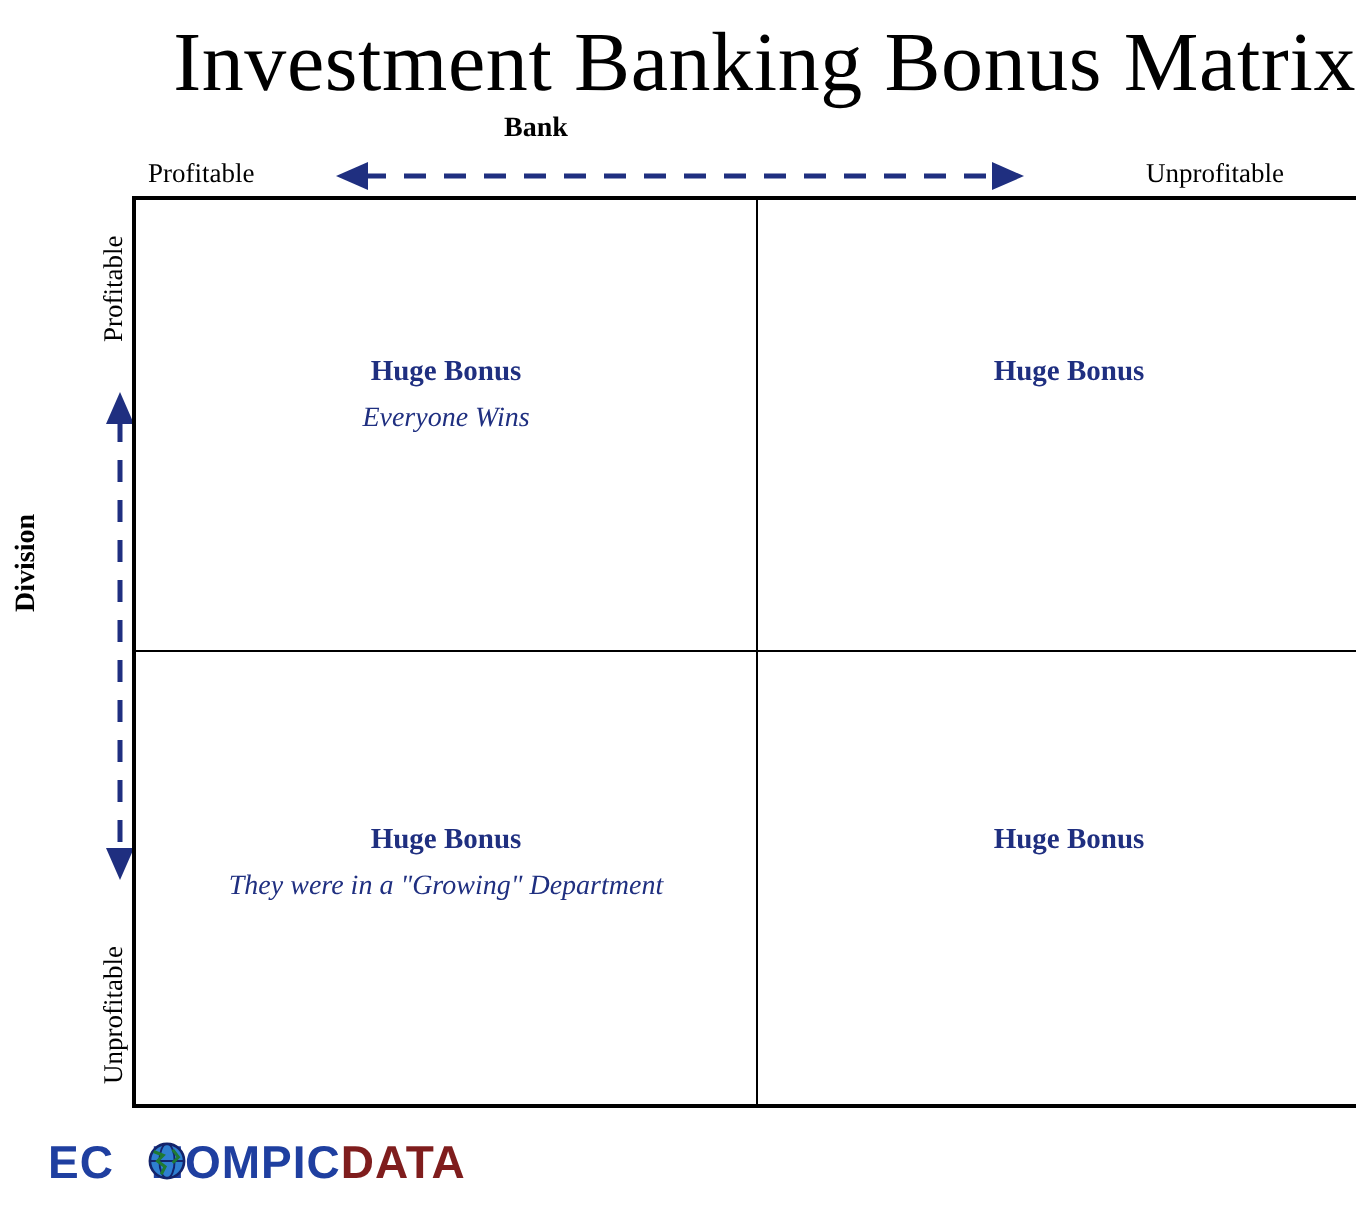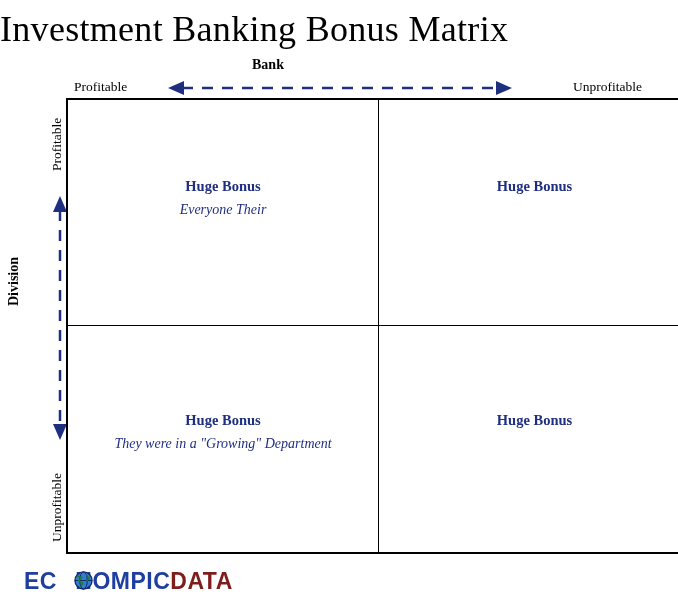--- a/index.html
+++ b/index.html
@@ -13,22 +13,22 @@
     font-family: "Liberation Serif", serif;
     position: relative;
     overflow: hidden;
   }
 
   #title {
     position: absolute;
     top: 8px;
     left: 0;
     width: 678px;
-    text-align: left;
-    font-size: 36px;
+    text-align: right;
+    font-size: 42px;
     font-family: "Liberation Serif", serif;
     color: #000000;
     letter-spacing: 0.3px;
   }
 
   
   #bank-label {
     position: absolute;
     top: 57px;
     left: 0;
@@ -198,21 +198,21 @@
   <line x1="9" y1="14" x2="9" y2="230" stroke="#1f2f80" stroke-width="2.5" stroke-dasharray="11 9"></line>
   <polygon points="9,0 2,16 16,16" fill="#1f2f80"></polygon>
   <polygon points="9,244 2,228 16,228" fill="#1f2f80"></polygon>
 </svg>
 
 <div id="matrix">
 
   <div class="quad col-left row-top">
     <div class="quad-inner">
       <div class="quad-title">Huge Bonus</div>
-      <div class="quad-sub">Everyone Their</div>
+      <div class="quad-sub">Everyone Wins</div>
     </div>
   </div>
 
   <div class="quad col-right row-top">
     <div class="quad-inner">
       <div class="quad-title">Huge Bonus</div>
     </div>
   </div>
 
   <div class="quad col-left row-bottom">

